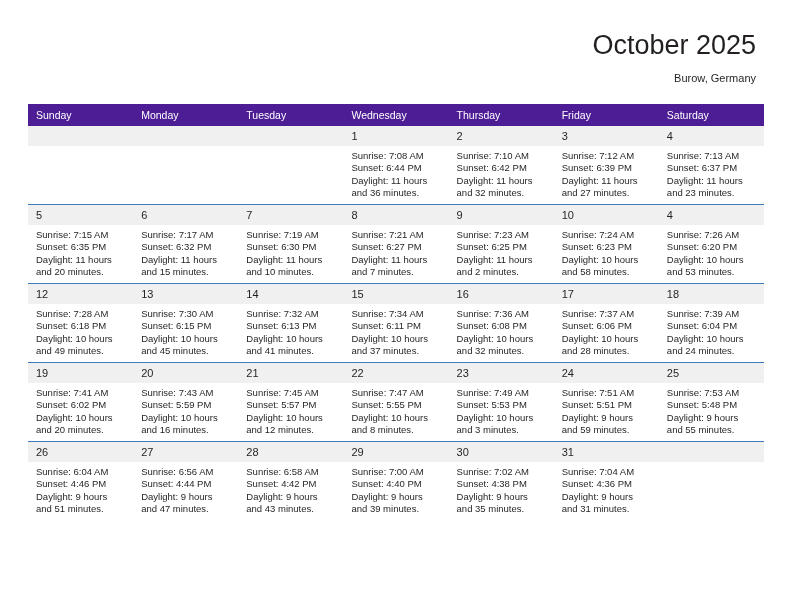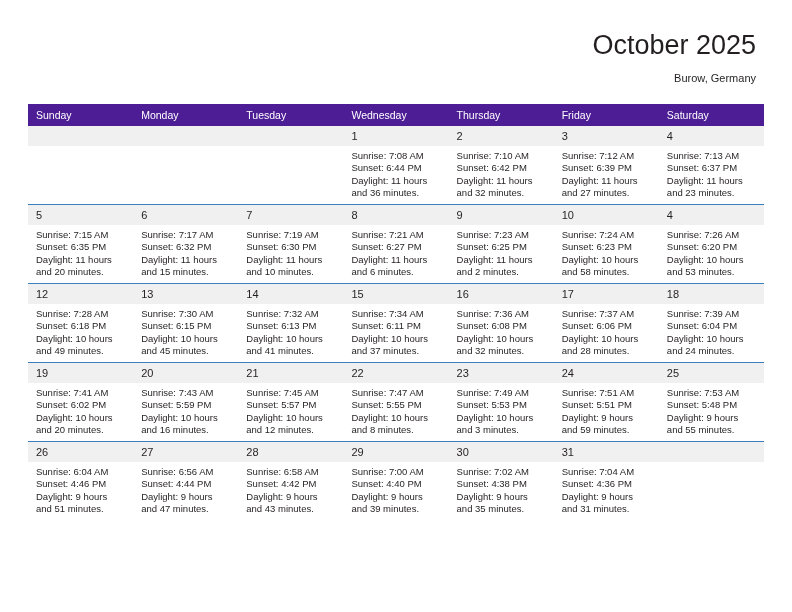--- a/index.html
+++ b/index.html
@@ -245,21 +245,21 @@
               <div>Daylight: 11 hours</div>
               <div>and 10 minutes.</div>
             </div>
           </td>
           <td>
             <span class="daynum">8</span>
             <div class="details">
               <div>Sunrise: 7:21 AM</div>
               <div>Sunset: 6:27 PM</div>
               <div>Daylight: 11 hours</div>
-              <div>and 6 minutes.</div>
+              <div>and 7 minutes.</div>
             </div>
           </td>
           <td>
             <span class="daynum">9</span>
             <div class="details">
               <div>Sunrise: 7:23 AM</div>
               <div>Sunset: 6:25 PM</div>
               <div>Daylight: 11 hours</div>
               <div>and 2 minutes.</div>
             </div>

